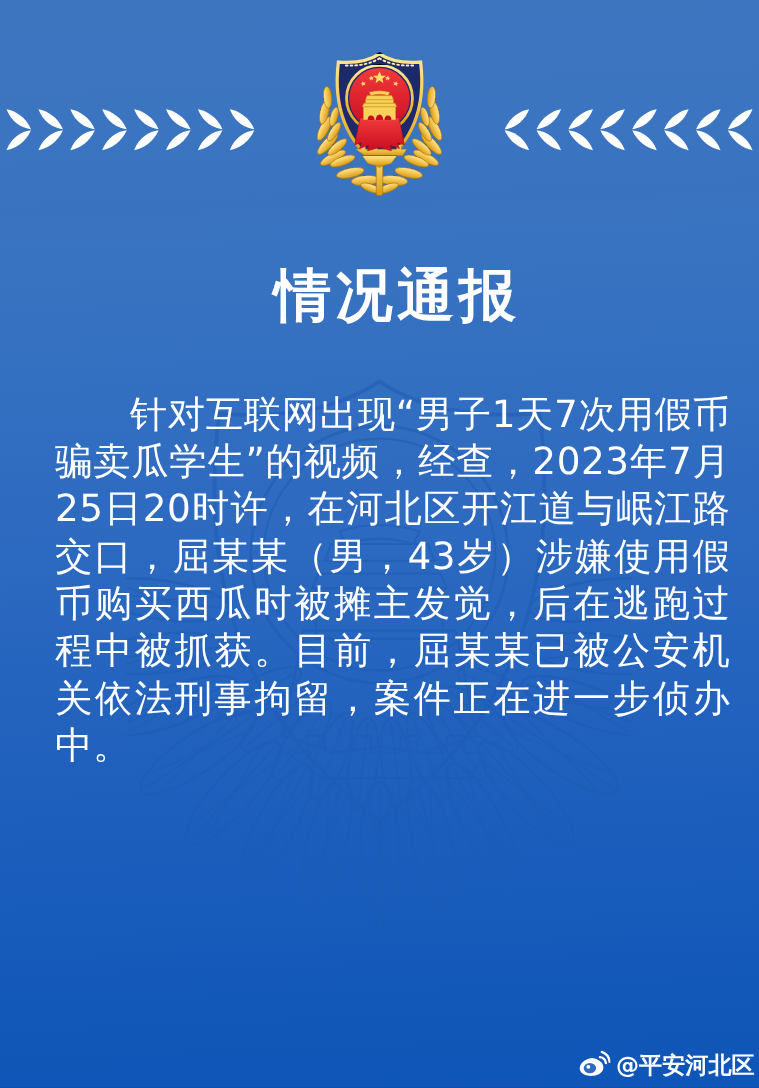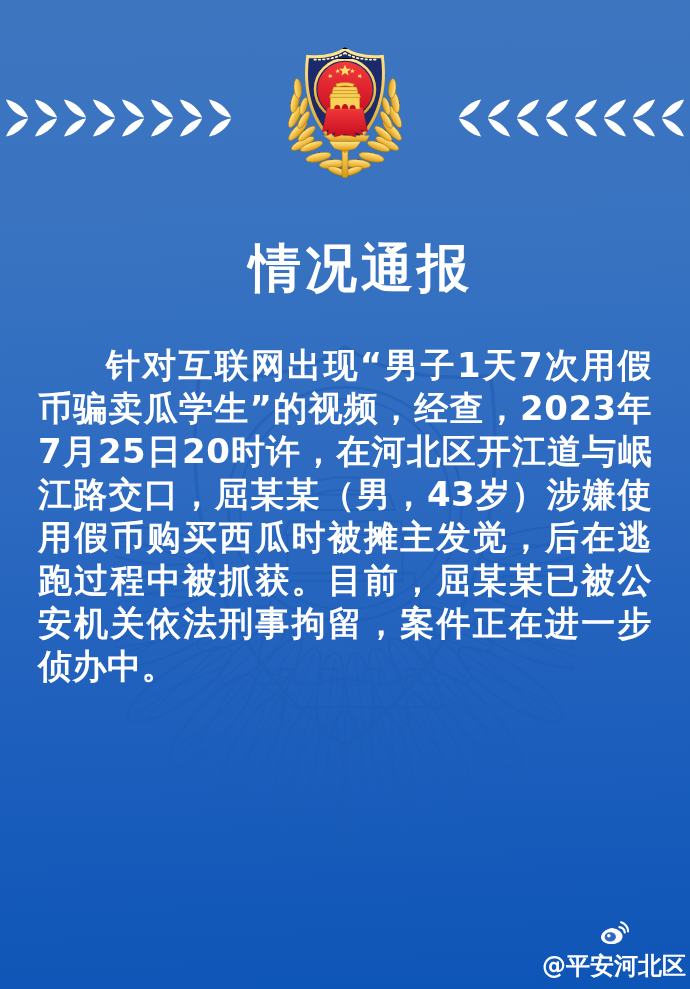--- a/index.html
+++ b/index.html
@@ -19,30 +19,30 @@
   .chevrons-right{right:5px;transform:scaleX(-1);}
   .chev{width:26px;height:44px;display:block;flex:0 0 auto;}
   
   .title{
     position:absolute;top:218px;left:0;width:100%;margin:16px;text-align:center;
     font-family:"DejaVu Serif","Liberation Serif",serif;
     font-weight:bold;font-size:52px;letter-spacing:4px;
   }
   
   .body-text{
-    position:absolute;top:344px;left:38px;width:614px;margin:0;
-    font-size:34px;line-height:43px;font-weight:bold;
+    position:absolute;top:344px;left:38px;width:614px;margin:12px;
+    font-size:34px;line-height:43px;font-weight:normal;
     text-align:justify;text-indent:2em;letter-spacing:.5px;
   }
   
   .signature{position:absolute;top:696px;right:74px;width:236px;text-align:center;
     font-size:32px;font-weight:bold;line-height:49px;}
   
-  .weibo{position:absolute;right:4px;bottom:7px;display:flex;align-items:center;gap:5px;
-    font-size:24px;font-weight:bold;flex-direction:column;}
+  .weibo{position:absolute;right:4px;bottom:7px;display:flex;align-items:flex-start;gap:5px;
+    font-size:21px;font-weight:bold;}
   .weibo-icon{width:30px;height:25px;display:block;}
 </style>
 </head>
 <body>
 
 <div class="poster">
 
   <svg class="bg-emblem" viewBox="0 0 120 140" aria-hidden="true">
     <defs>
       <g id="wm-leaf">

